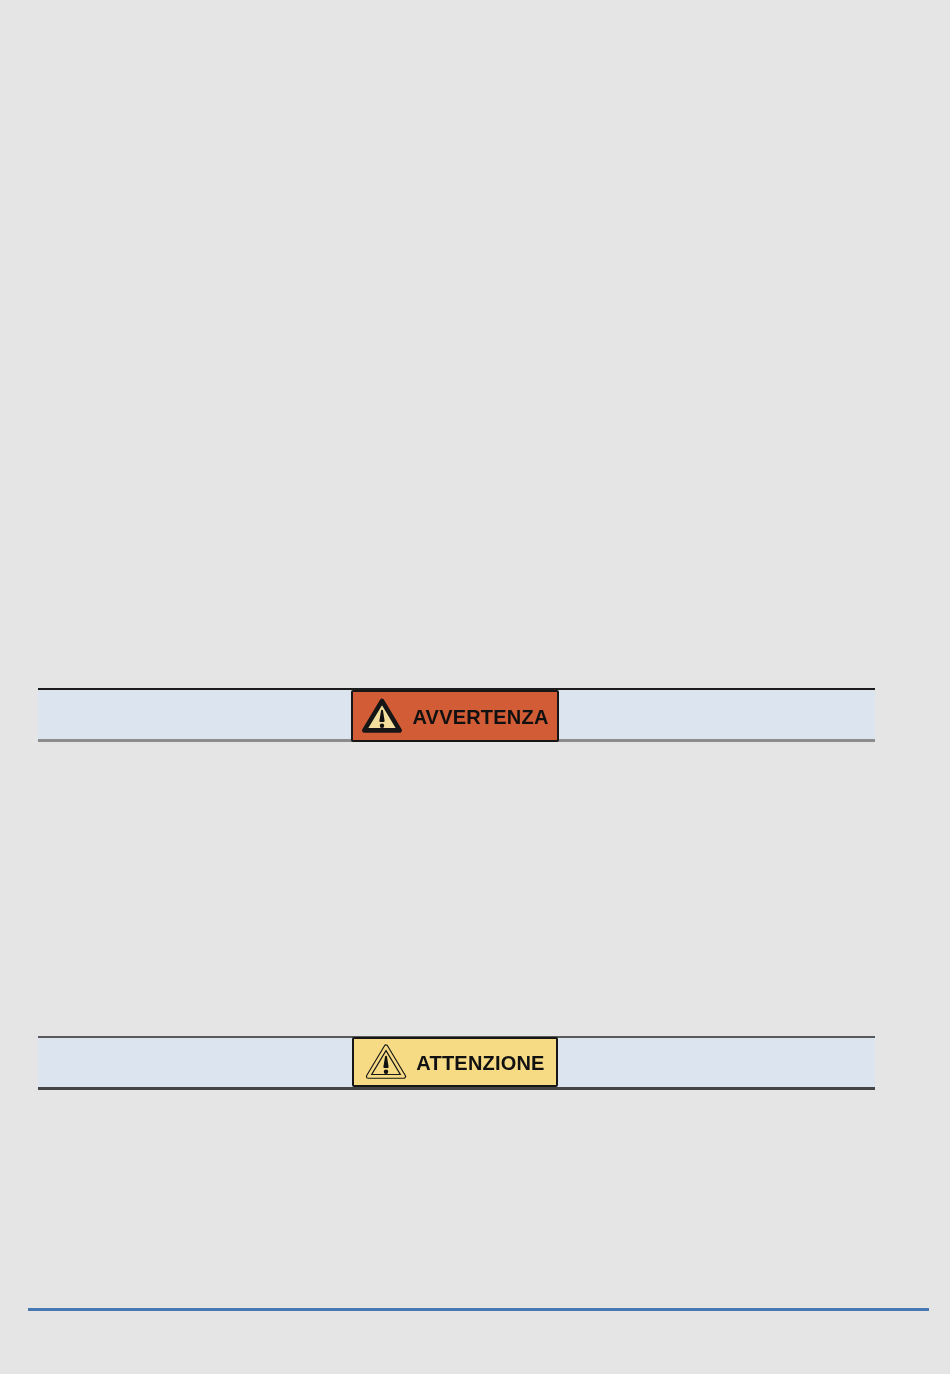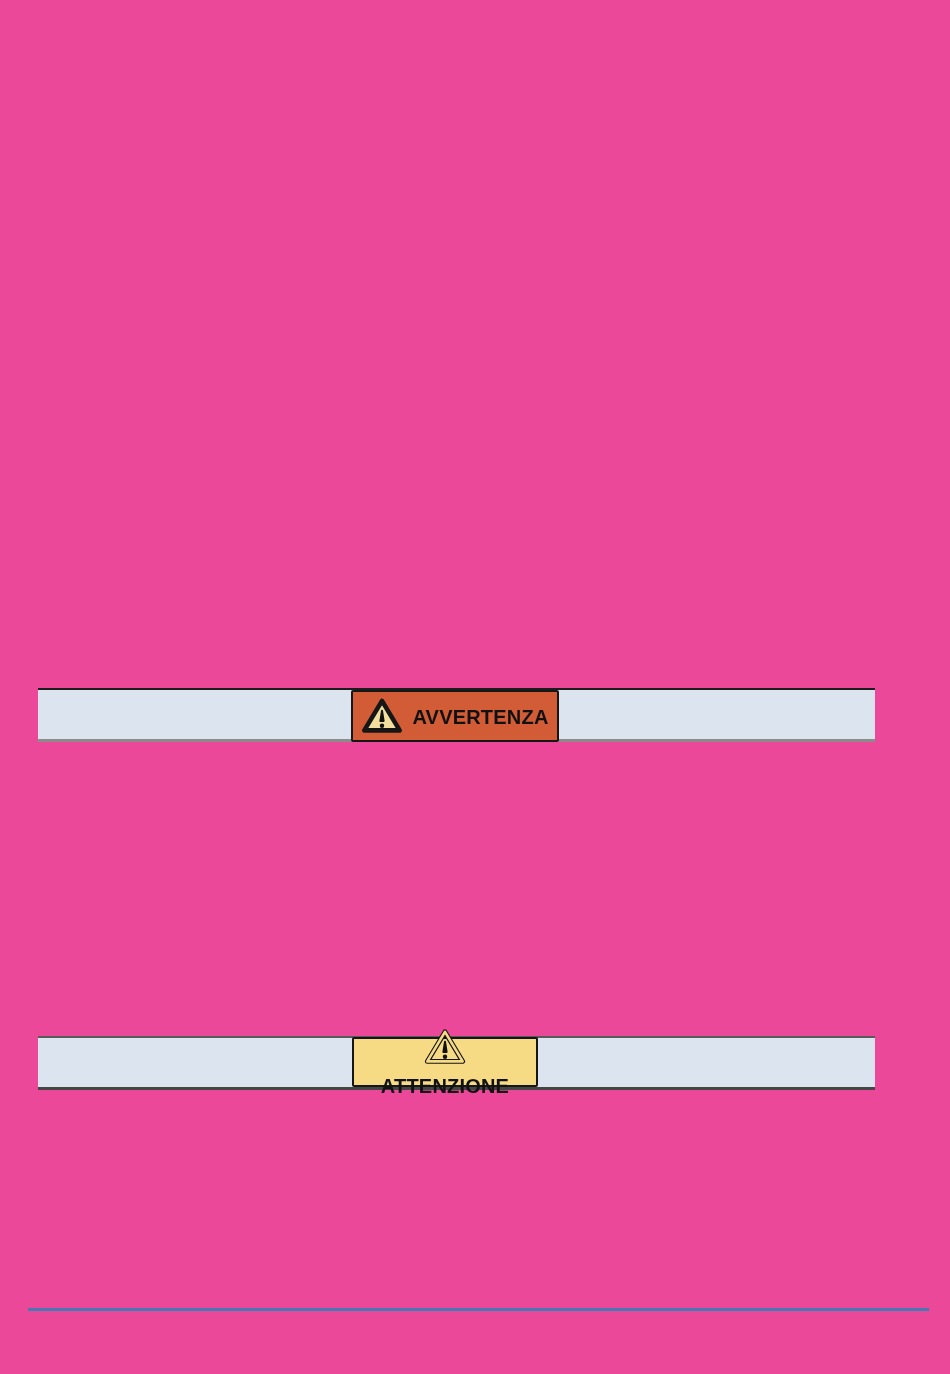--- a/index.html
+++ b/index.html
@@ -4,21 +4,21 @@
 <style>
   html, body {
     margin: 0;
     padding: 0;
     background: #ffffff;
   }
   .page {
     position: relative;
     width: 950px;
     height: 1374px;
-    background: #ec4899;
+    background: #e5e5e5;
     overflow: hidden;
     font-family: "Liberation Sans", sans-serif;
   }
   .notice-band {
     position: absolute;
     left: 38px;
     width: 837px;
     height: 54px;
     box-sizing: border-box;
     border-top: 2px solid #000;
@@ -41,23 +41,22 @@
   }
   .badge-warning {
     left: 351px;
     top: 690px;
     width: 208px;
     height: 52px;
   }
   .badge-caution {
     left: 352px;
     top: 1037px;
-    width: 186px;
+    width: 206px;
     height: 50px;
-    flex-direction: column;
   }
   .badge-icon {
     display: inline-flex;
     width: 42px;
     height: 38px;
     flex: 0 0 auto;
   }
   .badge-icon svg {
     width: 100%;
     height: 100%;

